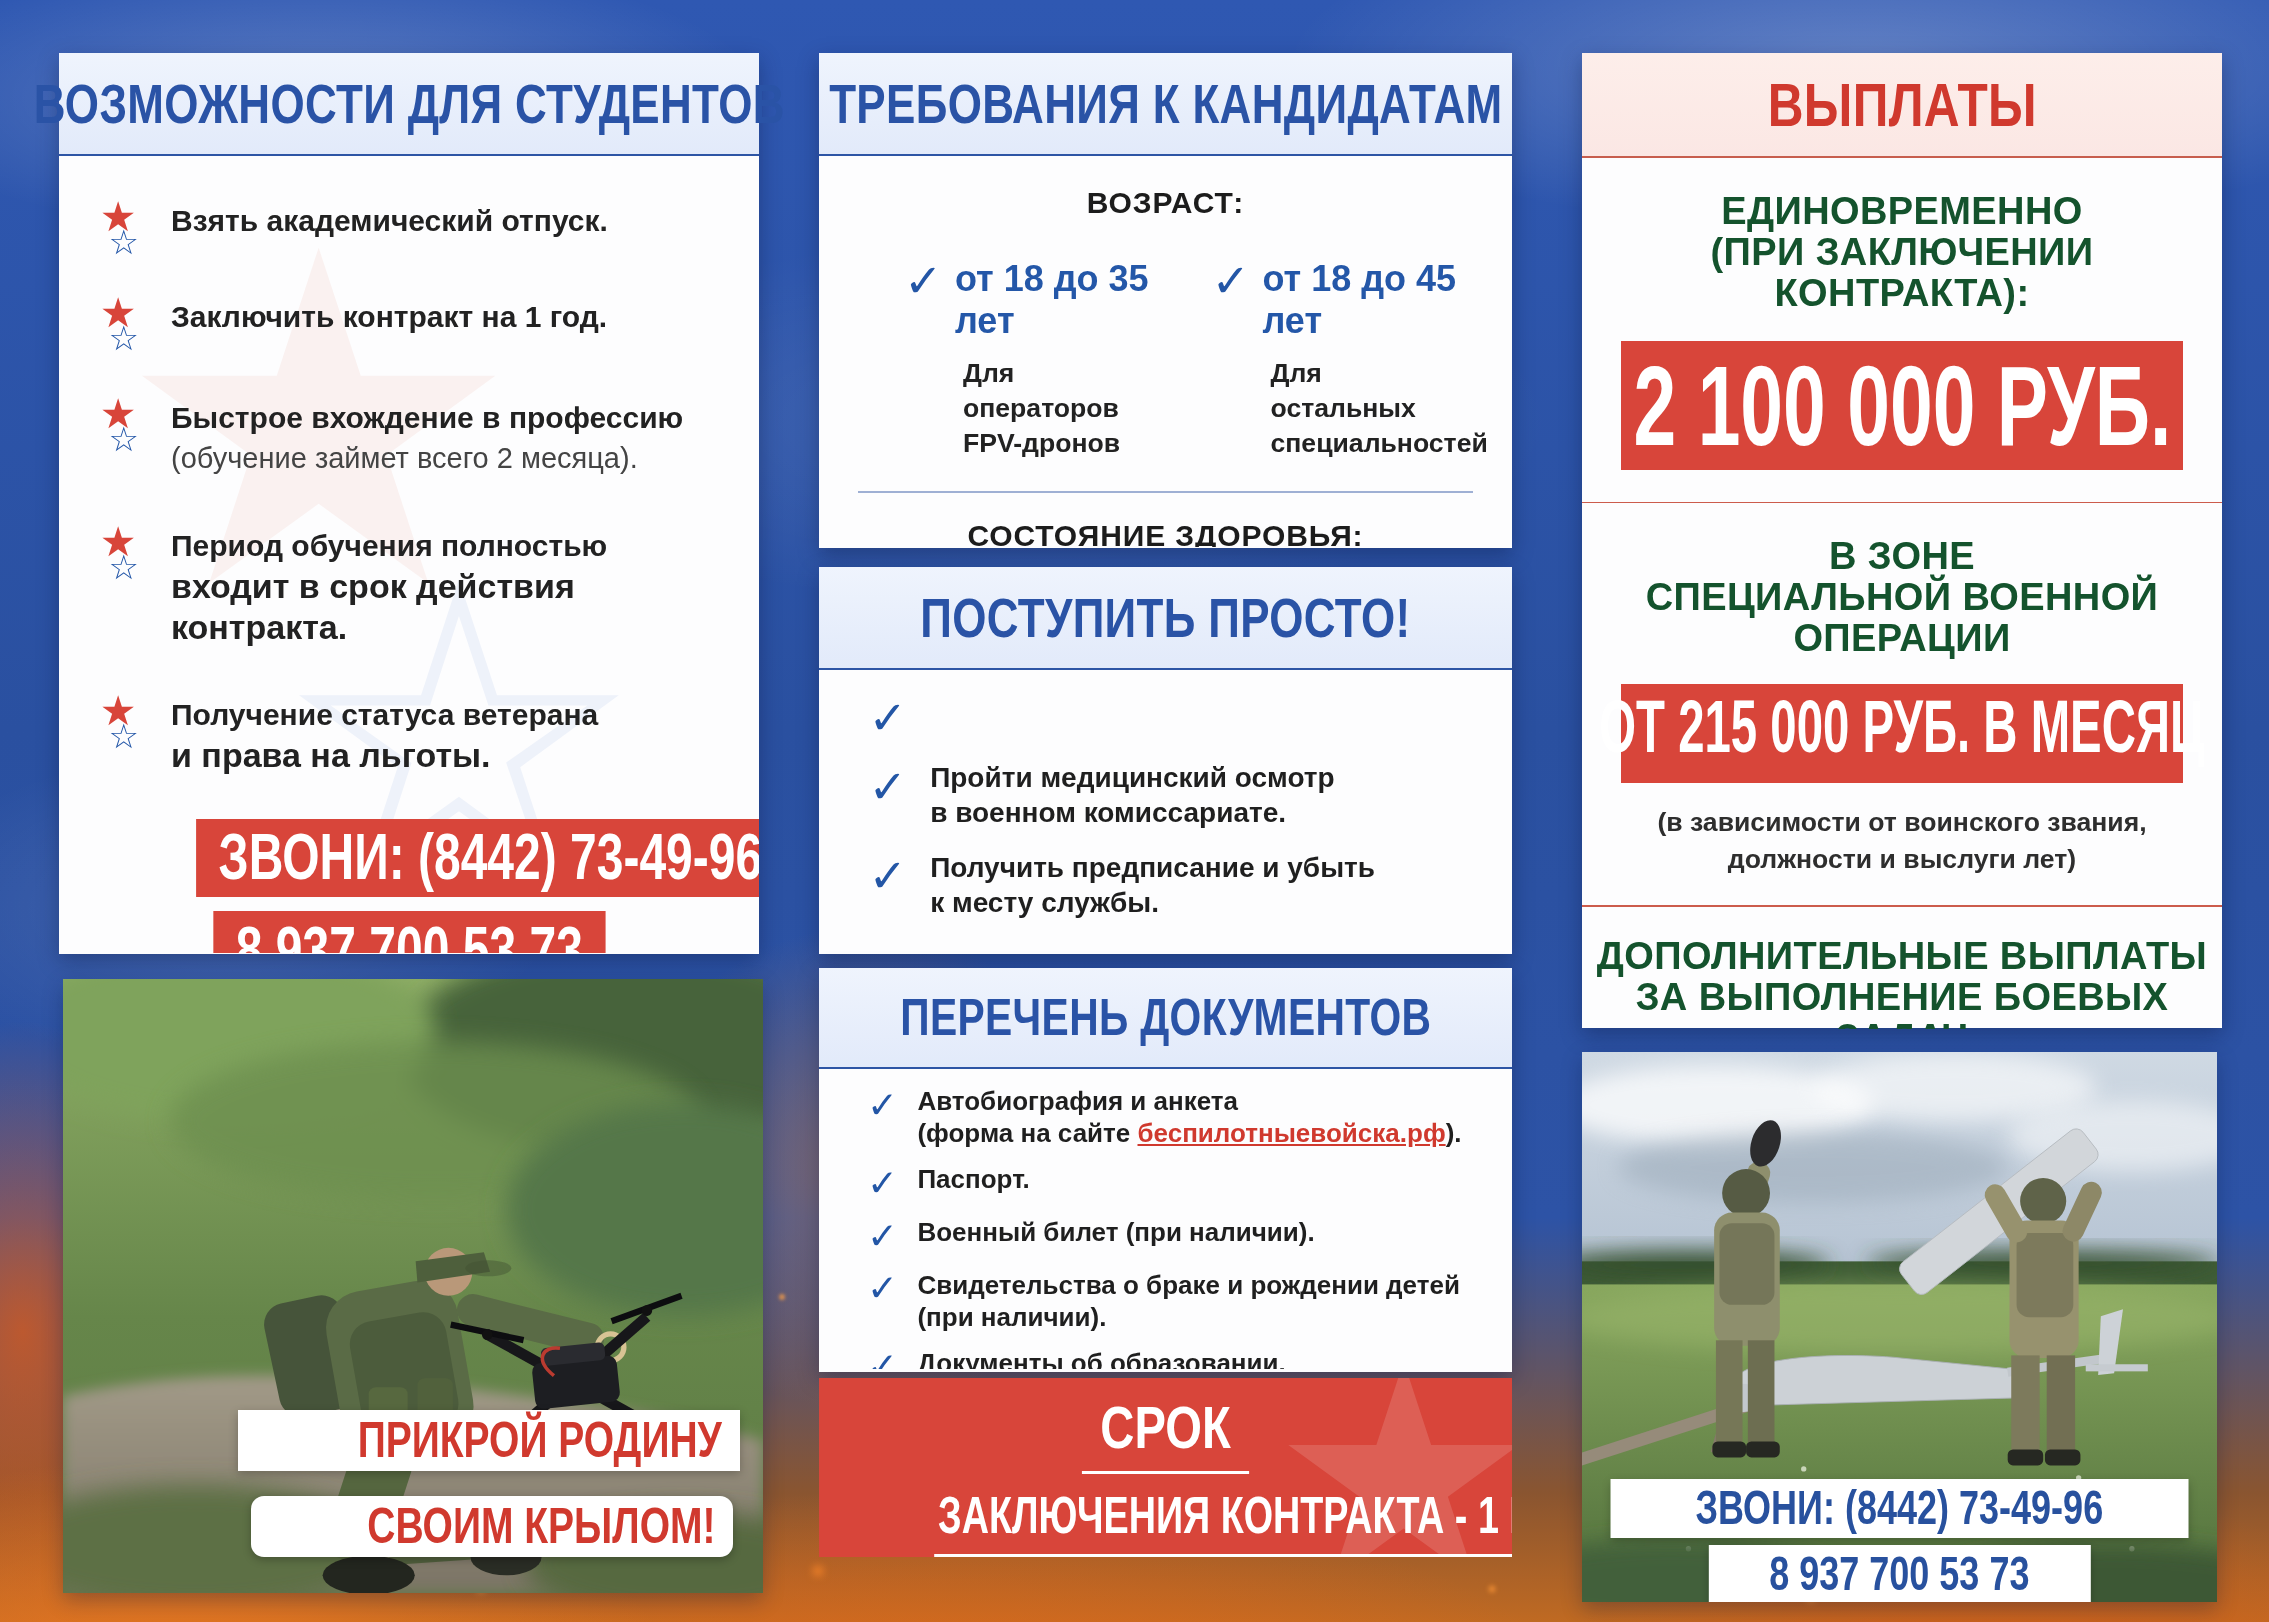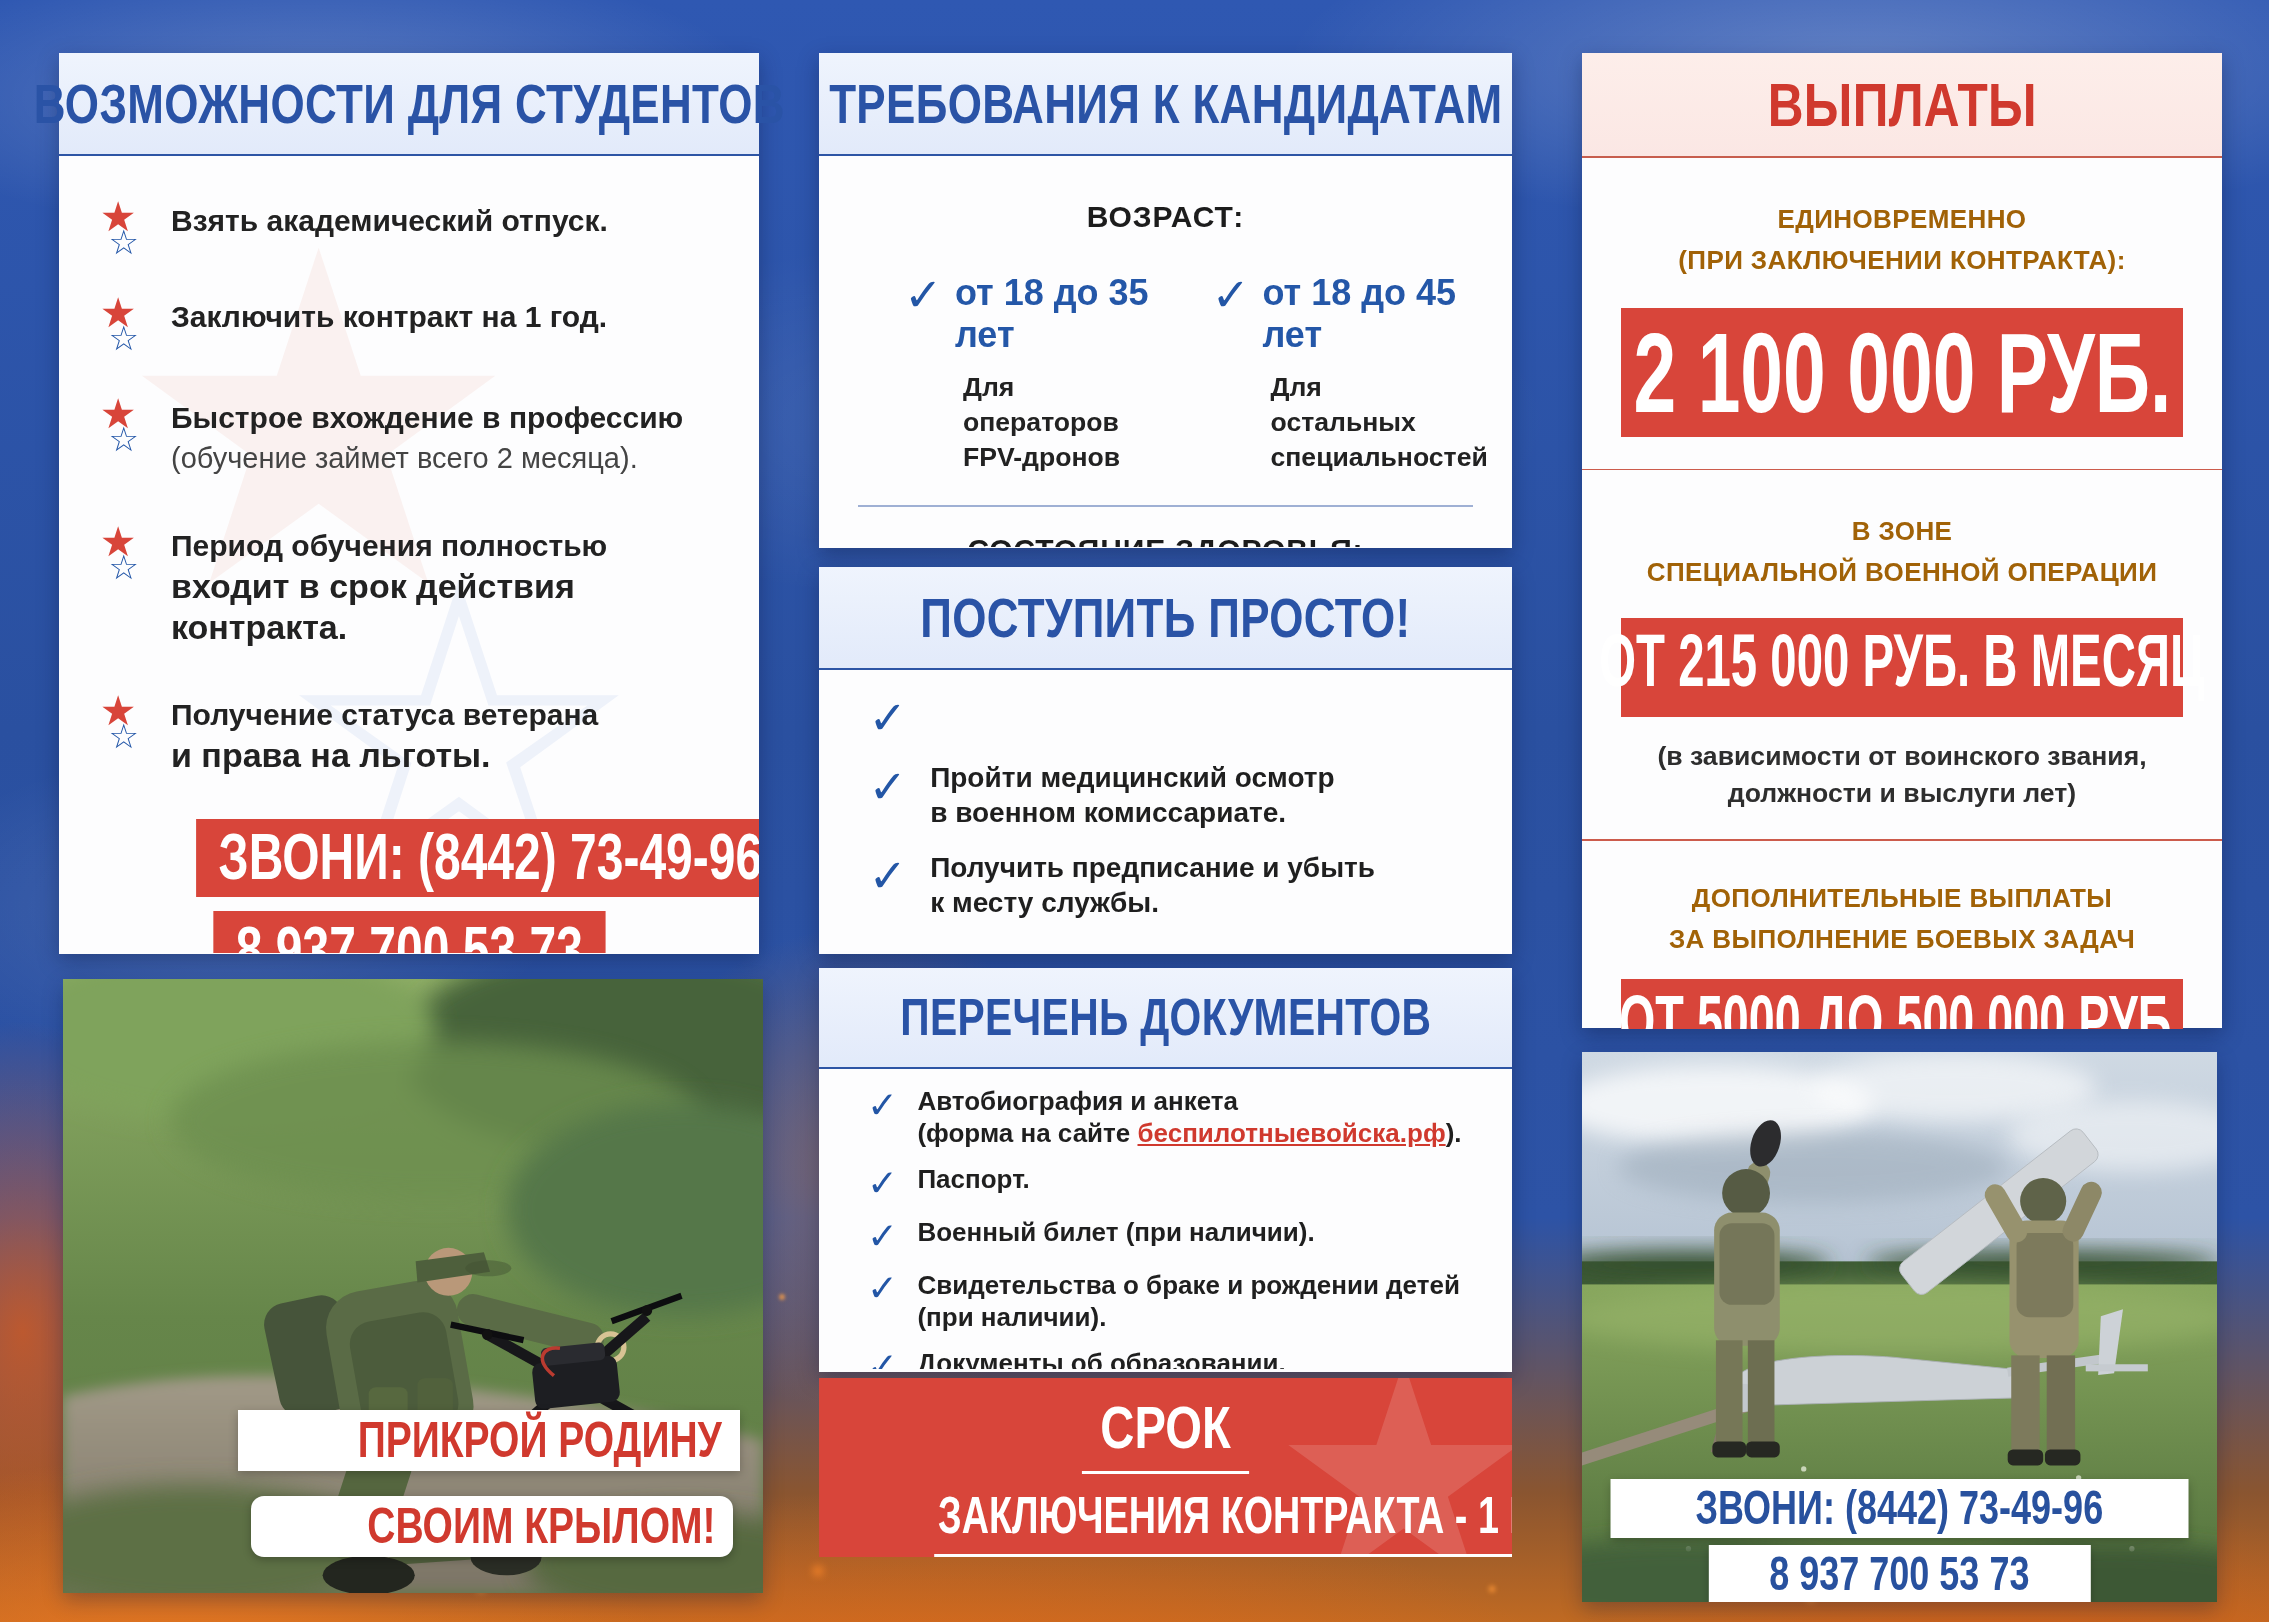--- a/index.html
+++ b/index.html
@@ -49,21 +49,21 @@
     padding:5.3px 30px;transform:scaleX(.75);font-weight:700;font-size:64px;line-height:1.06;white-space:nowrap;}
   
   .photo{position:absolute;overflow:hidden;box-shadow:0 7px 19.5px rgba(8,20,60,.3);}
   .photo svg{position:absolute;inset:0;}
   .cap{position:absolute;background:#fff;padding:4.4px 17.7px;white-space:nowrap;box-shadow:0 2.7px 8.9px rgba(0,0,0,.25);}
   .cap .capt{display:inline-block;font-weight:700;font-size:50px;line-height:1.05;transform:scaleX(.78);transform-origin:100% 50%;}
   .cap.redtxt .capt{color:#d0392e;}
   .cap.bluetxt{left:50%;transform:translateX(-50%);}
   .cap.bluetxt .capt{color:#28519e;font-size:48px;transform:scaleX(.75);transform-origin:50% 50%;}
   
-  .center-label{margin:0;padding-top:44px;text-align:center;font-weight:700;font-size:30px;line-height:1.1;color:#1c1c1c;letter-spacing:0.9px;}
+  .center-label{margin:0;padding-top:30px;text-align:center;font-weight:700;font-size:30px;line-height:1.1;color:#1c1c1c;letter-spacing:0.9px;}
   .check{font-weight:700;color:#2356a6;line-height:1;flex-shrink:0;}
   .age-row{display:flex;margin-top:39px;}
   .age-col{width:50%;box-sizing:border-box;padding-left:46px;}
   .age-val{display:flex;gap:12.4px;align-items:flex-start;}
   .age-val .check{font-size:46px;margin-top:0;}
   .age-val span.v{font-weight:700;font-size:36px;color:#2457a8;}
   .age-desc{margin:14px 0 0 59px;font-weight:600;font-size:26.6px;line-height:35px;color:#222;}
   .mdivider{height:1.8px;background:#9fb0d4;margin:30px 0 0;}
   .step{display:flex;gap:23px;margin:19.5px 8.9px 0 10.6px;align-items:flex-start;}
   .step:first-of-type{margin-top:21px;}
@@ -75,21 +75,21 @@
   .doc .t{font-weight:600;font-size:26px;line-height:32px;color:#1f1f1f;}
   .doc a{color:#d0392e;text-decoration:underline;cursor:pointer;}
   
   .term{position:absolute;background:#d8453a;overflow:hidden;text-align:center;color:#fff;}
   .term .wm{right:-26.6px;top:-53px;font-size:301px;color:rgba(255,255,255,.14);}
   .term .l1{margin-top:16px;}
   .term .l1 .cond{font-weight:700;font-size:59px;border-bottom:3.5px solid #fff;padding:0 23px 8.9px;transform:scaleX(.8);}
   .term .l2{margin-top:12.4px;}
   .term .l2 .cond{font-weight:700;font-size:51px;border-bottom:3.5px solid #fff;padding:0 5.3px 8.9px;transform:scaleX(.74);}
   
-  .pay-label{margin:16px;padding-top:25px;text-align:center;font-weight:700;font-size:26px;line-height:41px;color:#a16207;letter-spacing:0.4px;}
+  .pay-label{margin:8px;padding-top:25px;text-align:center;font-weight:700;font-size:38px;line-height:41px;color:#14532d;letter-spacing:0.4px;}
   .pay-label.tight{padding-top:21px;}
   .amount{margin:26.6px 39px 0;background:#d8453a;display:flex;align-items:flex-start;justify-content:center;color:#ffffff;}
   .amount .cond{font-weight:700;}
   .a1{height:129px;}
   .a1 .cond{font-size:113px;transform:scaleX(.68);}
   .a2{height:99px;margin-top:25px;}
   .a2 .cond{font-size:74px;transform:scaleX(.64);}
   .a3{height:92px;margin-top:19.5px;}
   .a3 .cond{font-size:73px;transform:scaleX(.64);}
   .pay-note{margin:0;padding-top:21px;text-align:center;font-weight:700;font-size:26.6px;line-height:37px;color:#2e2e2e;}

